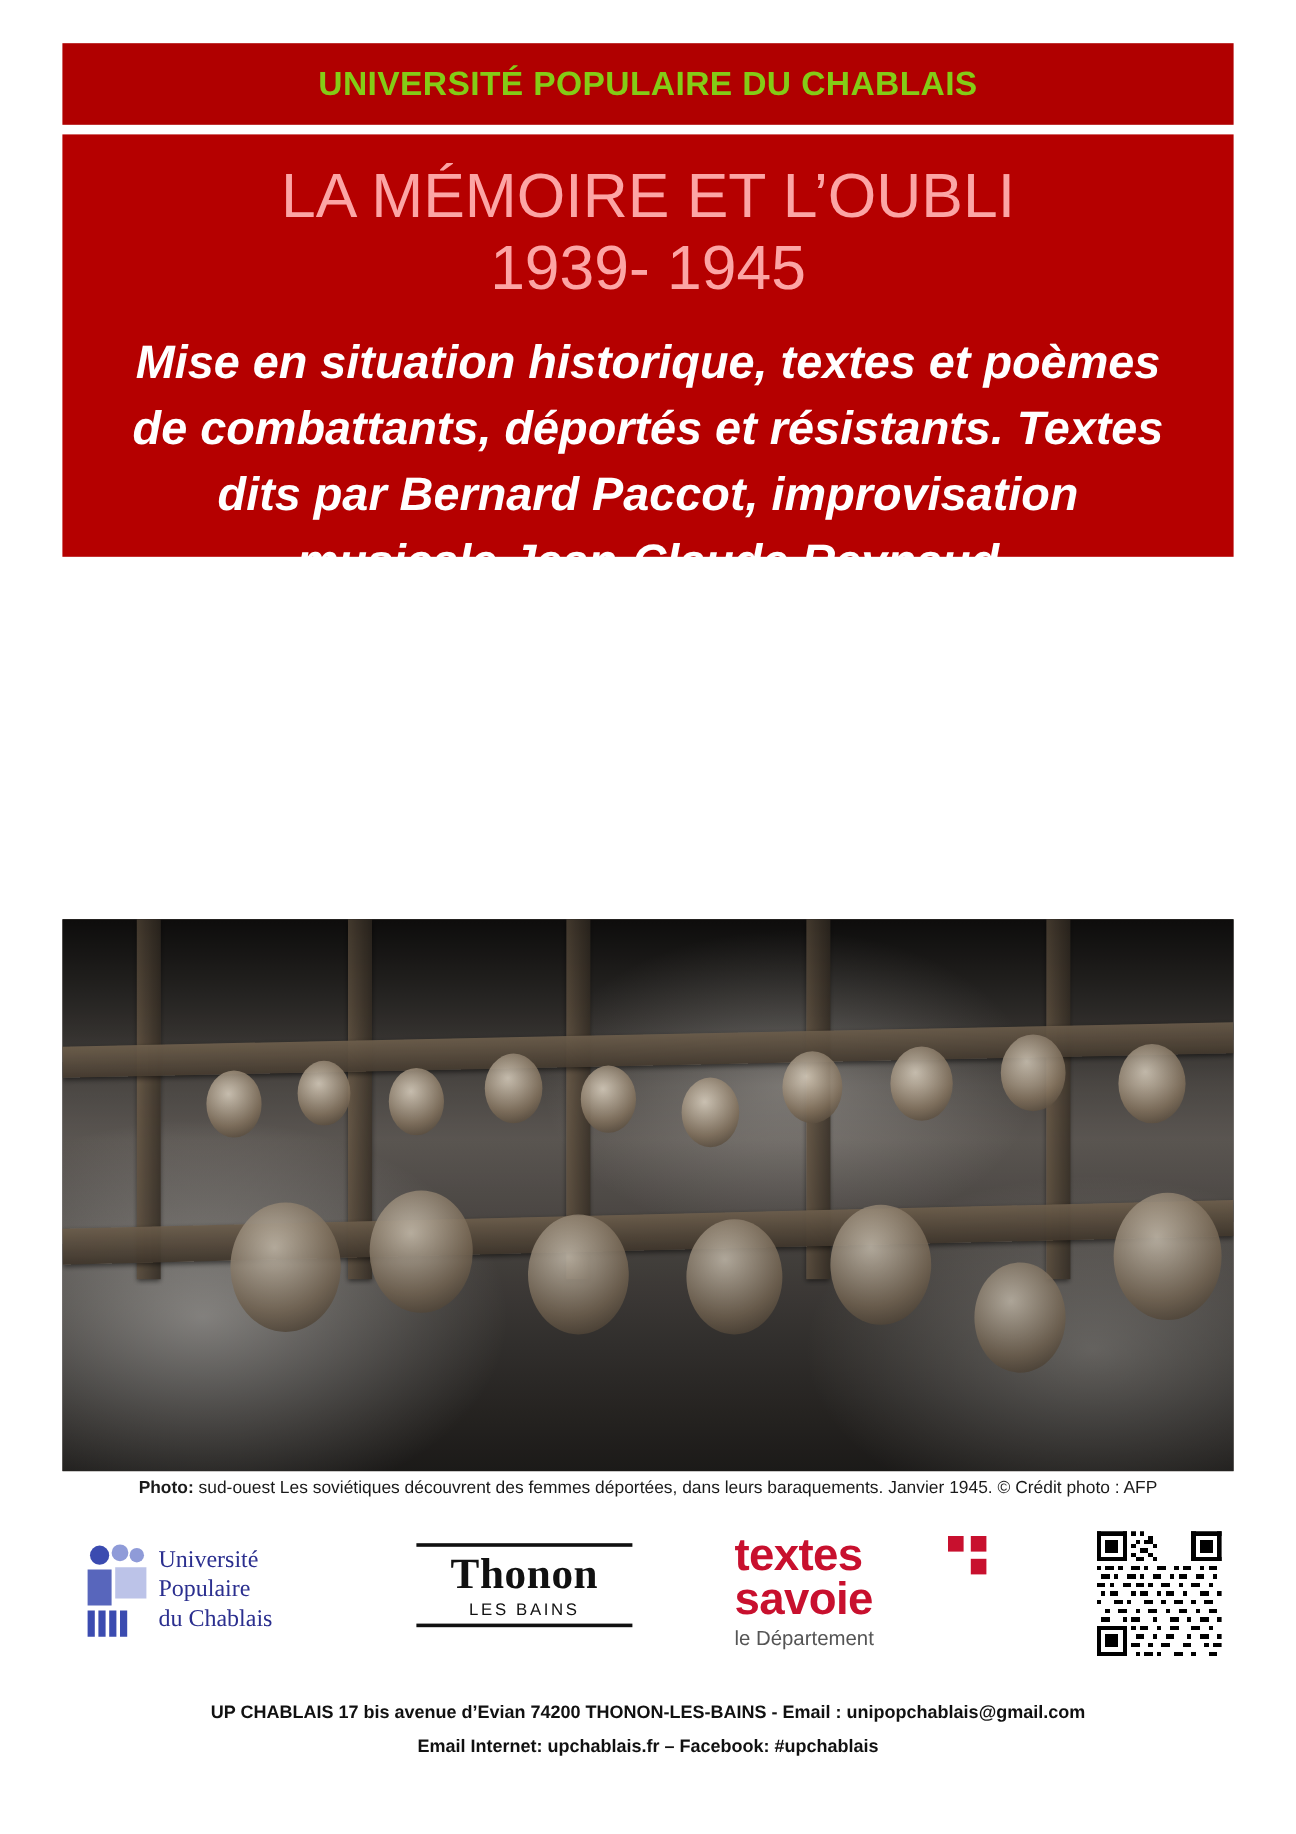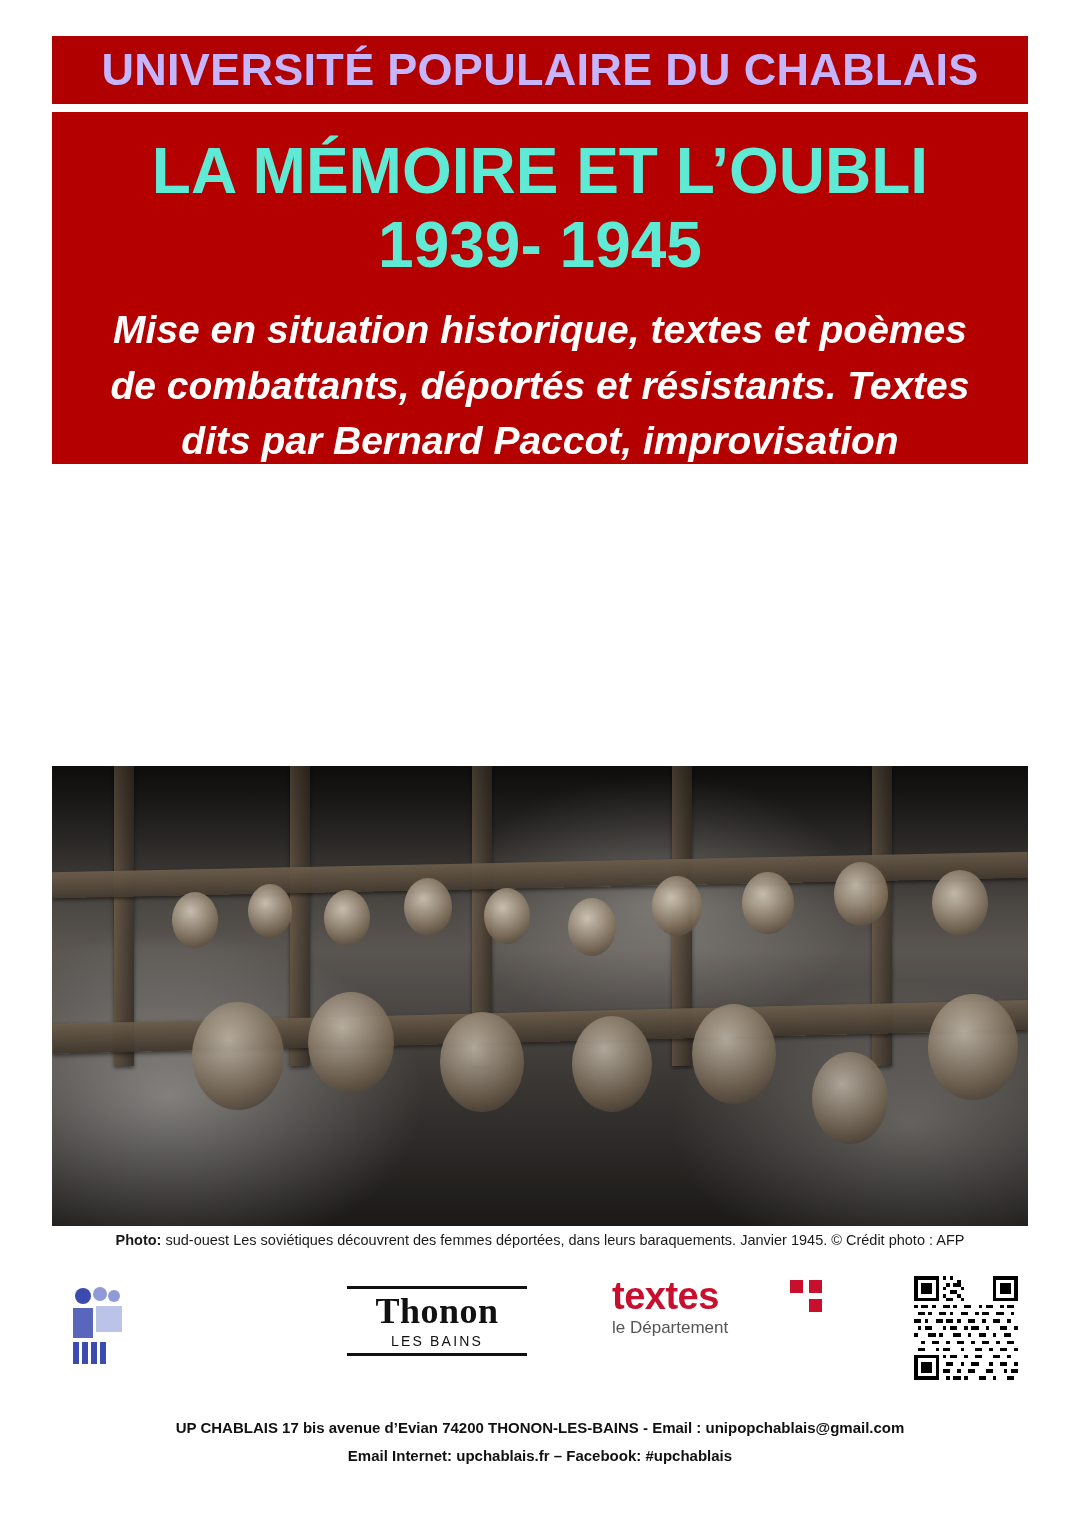--- a/index.html
+++ b/index.html
@@ -28,42 +28,42 @@
     left: 52px;
     top: 36px;
     width: 976px;
     height: 68px;
     display: flex;
     align-items: center;
     justify-content: center;
     background: #b00000;
   }
   .band-title .org {
-    font-size: 45px;
+    font-size: 28px;
     font-weight: bold;
     letter-spacing: 0.3px;
-    color: #c4b5fd;
+    color: #84cc16;
     white-space: nowrap;
   }
 
   .band-main {
     position: absolute;
     left: 52px;
     top: 112px;
     width: 976px;
     height: 352px;
     background: #b50000;
     padding: 0;
   }
   .main-title {
     margin-top: 22px;
-    font-size: 64px;
-    font-weight: bold;
+    font-size: 52px;
+    font-weight: normal;
     line-height: 1.16;
-    color: #5eead4;
+    color: #fca5a5;
     text-align: center;
   }
   .main-sub {
     margin-top: 20px;
     padding: 0 52px;
     font-size: 39px;
     font-style: italic;
     font-weight: bold;
     line-height: 1.42;
     color: #ffffff;
@@ -346,35 +346,41 @@
           <path d="M12 58 h6 v22 h-6 z"></path>
           <path d="M21 58 h6 v22 h-6 z"></path>
           <path d="M30 58 h6 v22 h-6 z"></path>
         </g>
         <g fill="#8f9bd8">
           <circle cx="30" cy="10" r="7"></circle>
           <circle cx="44" cy="12" r="6"></circle>
           <path d="M26 22 h26 v26 h-26 z" opacity="0.6"></path>
         </g>
       </svg>
+      <div class="up-text">
+        <div>Université</div>
+        <div>Populaire</div>
+        <div>du Chablais</div>
+      </div>
     </div>
 
     <div class="logo-thonon">
       <div class="thonon-top"></div>
       <div class="thonon-name">Thonon</div>
       <div class="thonon-sub">LES BAINS</div>
     </div>
 
     <div class="logo-hs">
       <div class="hs-dots">
         <i style="left:0;top:0;"></i>
         <i style="left:19px;top:0;"></i>
         <i style="left:19px;top:19px;"></i>
       </div>
       <div class="hs-haute">textes</div>
+      <div class="hs-savoie">savoie</div>
       <div class="hs-dep">le Département</div>
     </div>
 
     <div class="logo-qr">
       <svg viewBox="0 0 29 29" width="104" height="104" shape-rendering="crispEdges">
         <rect width="29" height="29" fill="#ffffff"></rect>
         <g fill="#000000">
           <rect x="0" y="0" width="7" height="1"></rect>
             <rect x="0" y="6" width="7" height="1"></rect>
           <rect x="0" y="0" width="1" height="7"></rect>

